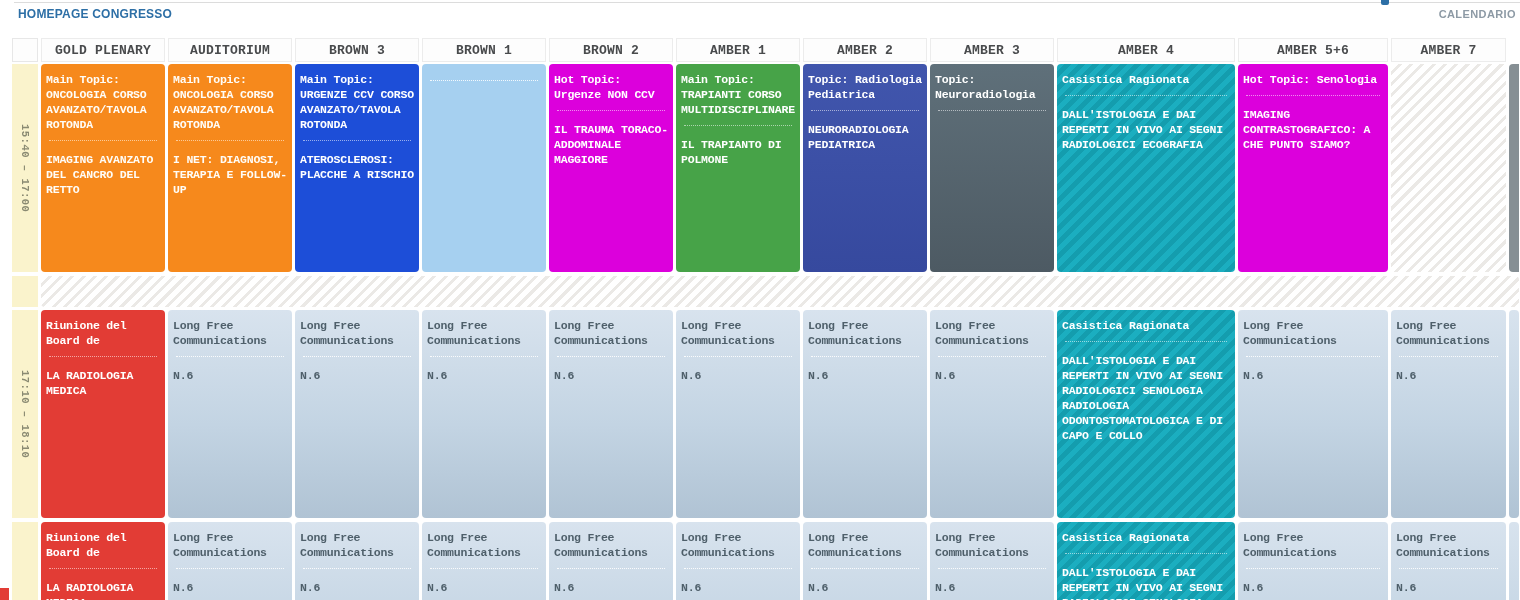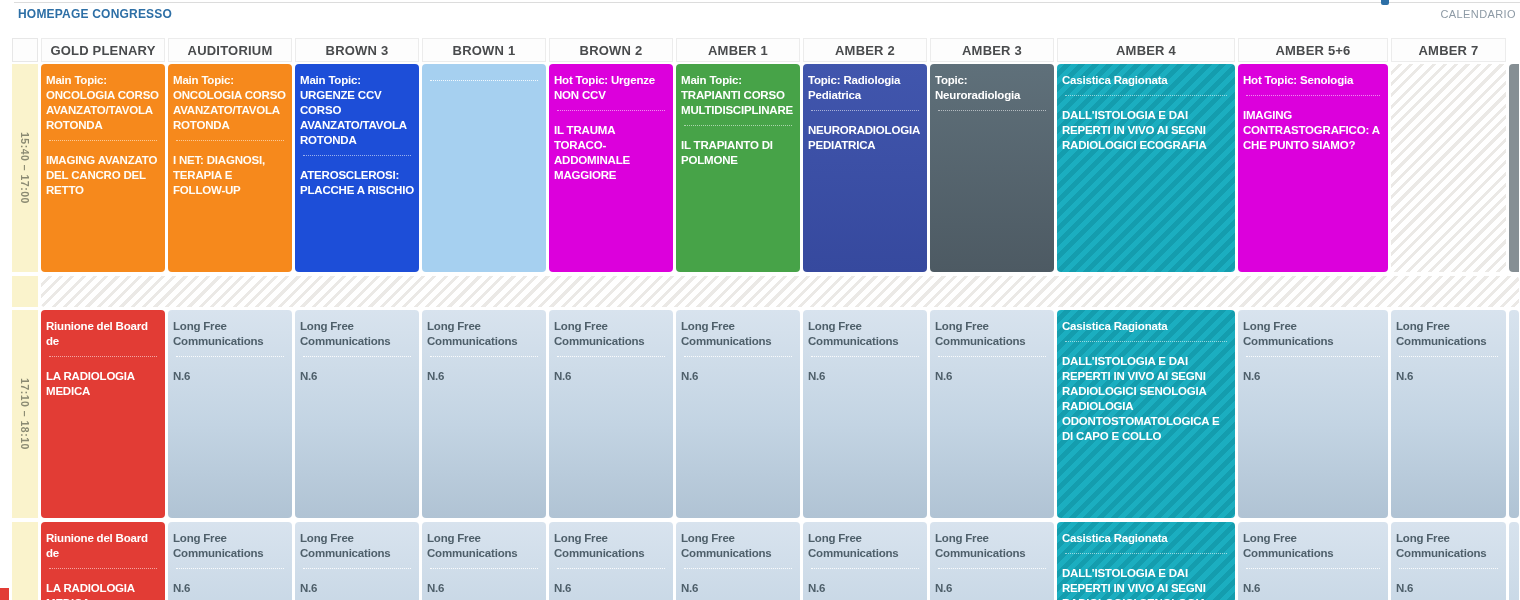--- a/index.html
+++ b/index.html
@@ -4,29 +4,29 @@
 <style>
   html,body{margin:0;padding:0;width:1520px;height:600px;overflow:hidden;background:#ffffff;
     font-family:"Liberation Sans", sans-serif;}
   *{box-sizing:border-box;}
 
   
   .topbar{position:absolute;left:0;top:0;width:1520px;height:36px;background:#fff;}
   .topline{position:absolute;left:14px;top:2px;width:1506px;height:1px;background:#dcdcdc;}
   .breadcrumb{position:absolute;left:18px;top:7px;font-size:12px;font-weight:bold;
     color:#2d6fa6;letter-spacing:.2px;cursor:pointer;text-decoration:none;}
-  .calendario{position:absolute;right:4px;top:8px;font-size:11px;font-weight:normal;
+  .calendario{position:absolute;right:4px;top:8px;font-size:11px;font-weight:bold;
     color:#8d9aa5;letter-spacing:.4px;cursor:pointer;}
   .blue-frag{position:absolute;left:1381px;top:0;width:8px;height:5px;background:#2d6fa6;border-radius:0 0 2px 2px;}
   .red-frag{position:absolute;left:0;top:588px;width:9px;height:12px;background:#e23c35;}
 
   
   .gridwrap{position:absolute;left:12px;top:38px;width:1507px;}
   .grid{display:grid;grid-template-columns:26px repeat(8,124px) 178px 150px 115px 10px;
-    column-gap:3px;position:absolute;left:0;width:1507px;}
+    column-gap:3px;position:absolute;left:0;width:1507px;font-family:Liberation Mono, monospace;}
   .header-row{top:0;height:24px;}
   .row-0{top:26px;height:208px;}
   .striprow{top:238px;height:31px;}
   .row-1{top:272px;height:208px;}
   .row-2{top:484px;height:208px;}
 
   .hcell{background:#fdfdfd;border:1px solid #ececec;display:flex;align-items:center;justify-content:center;
     font-size:13px;font-weight:bold;color:#494b4d;letter-spacing:.2px;white-space:nowrap;overflow:hidden;}
   .hcell.blank{border:1px solid #e7e7e7;}
 

